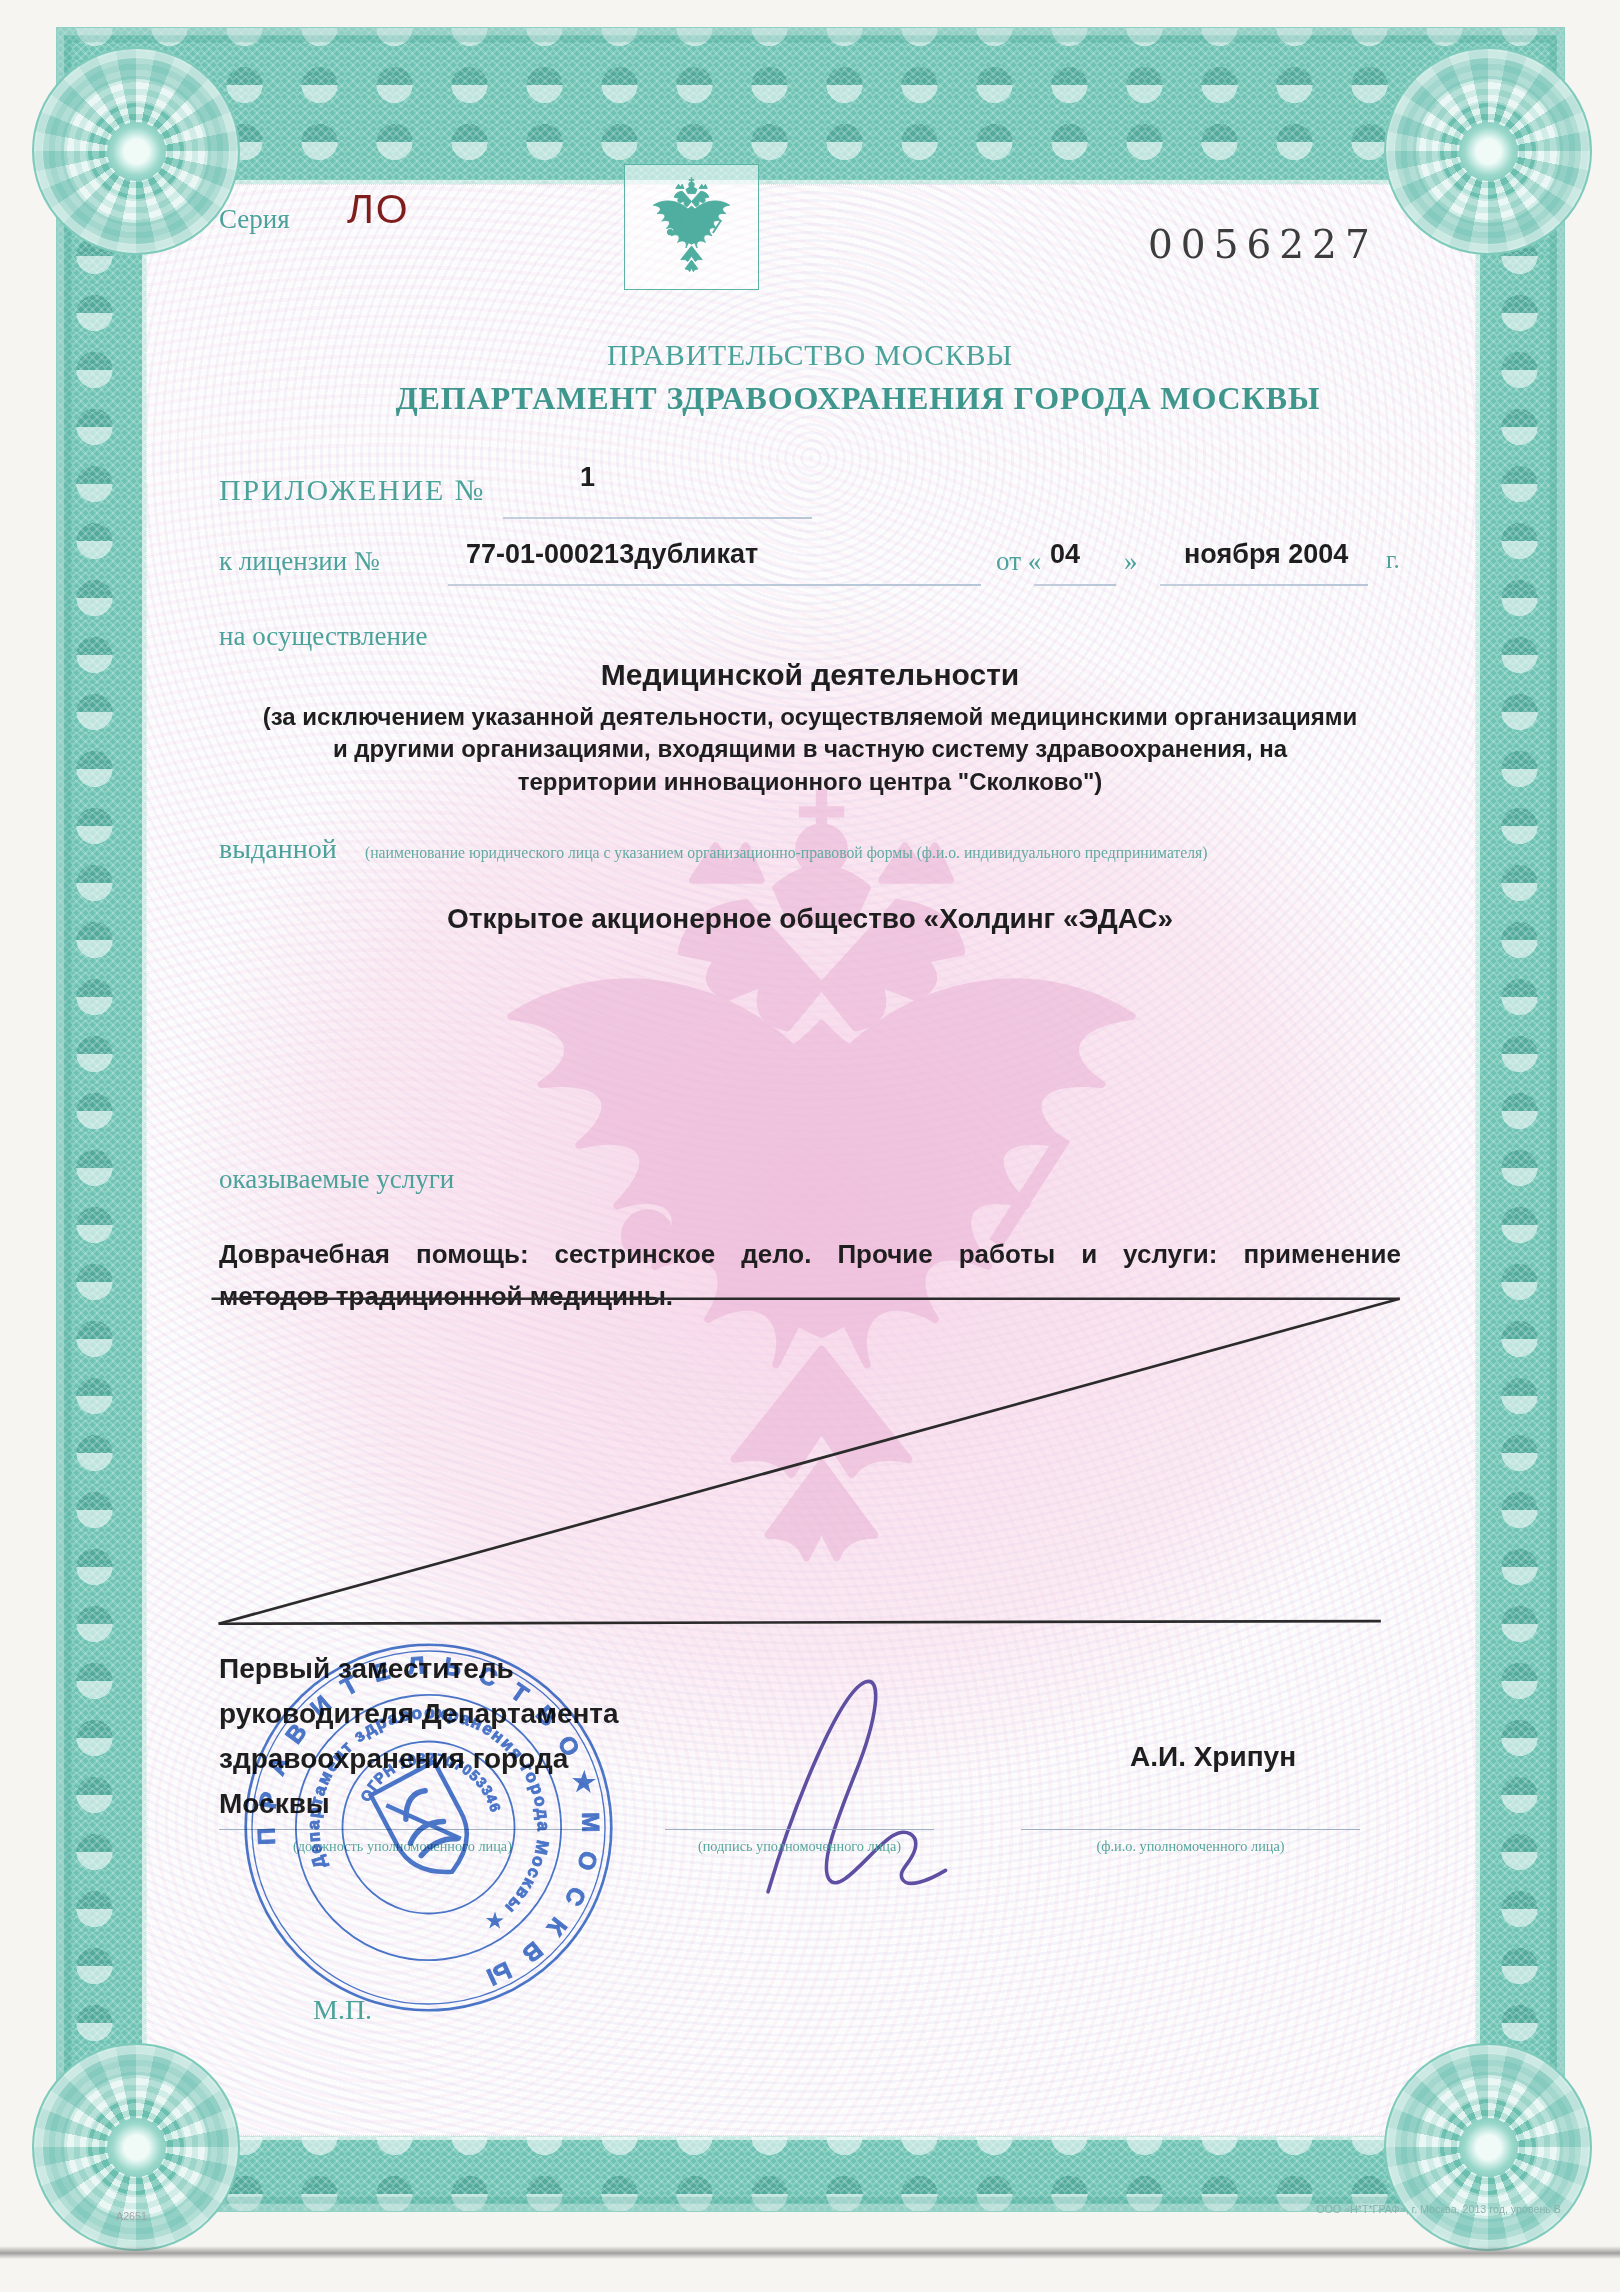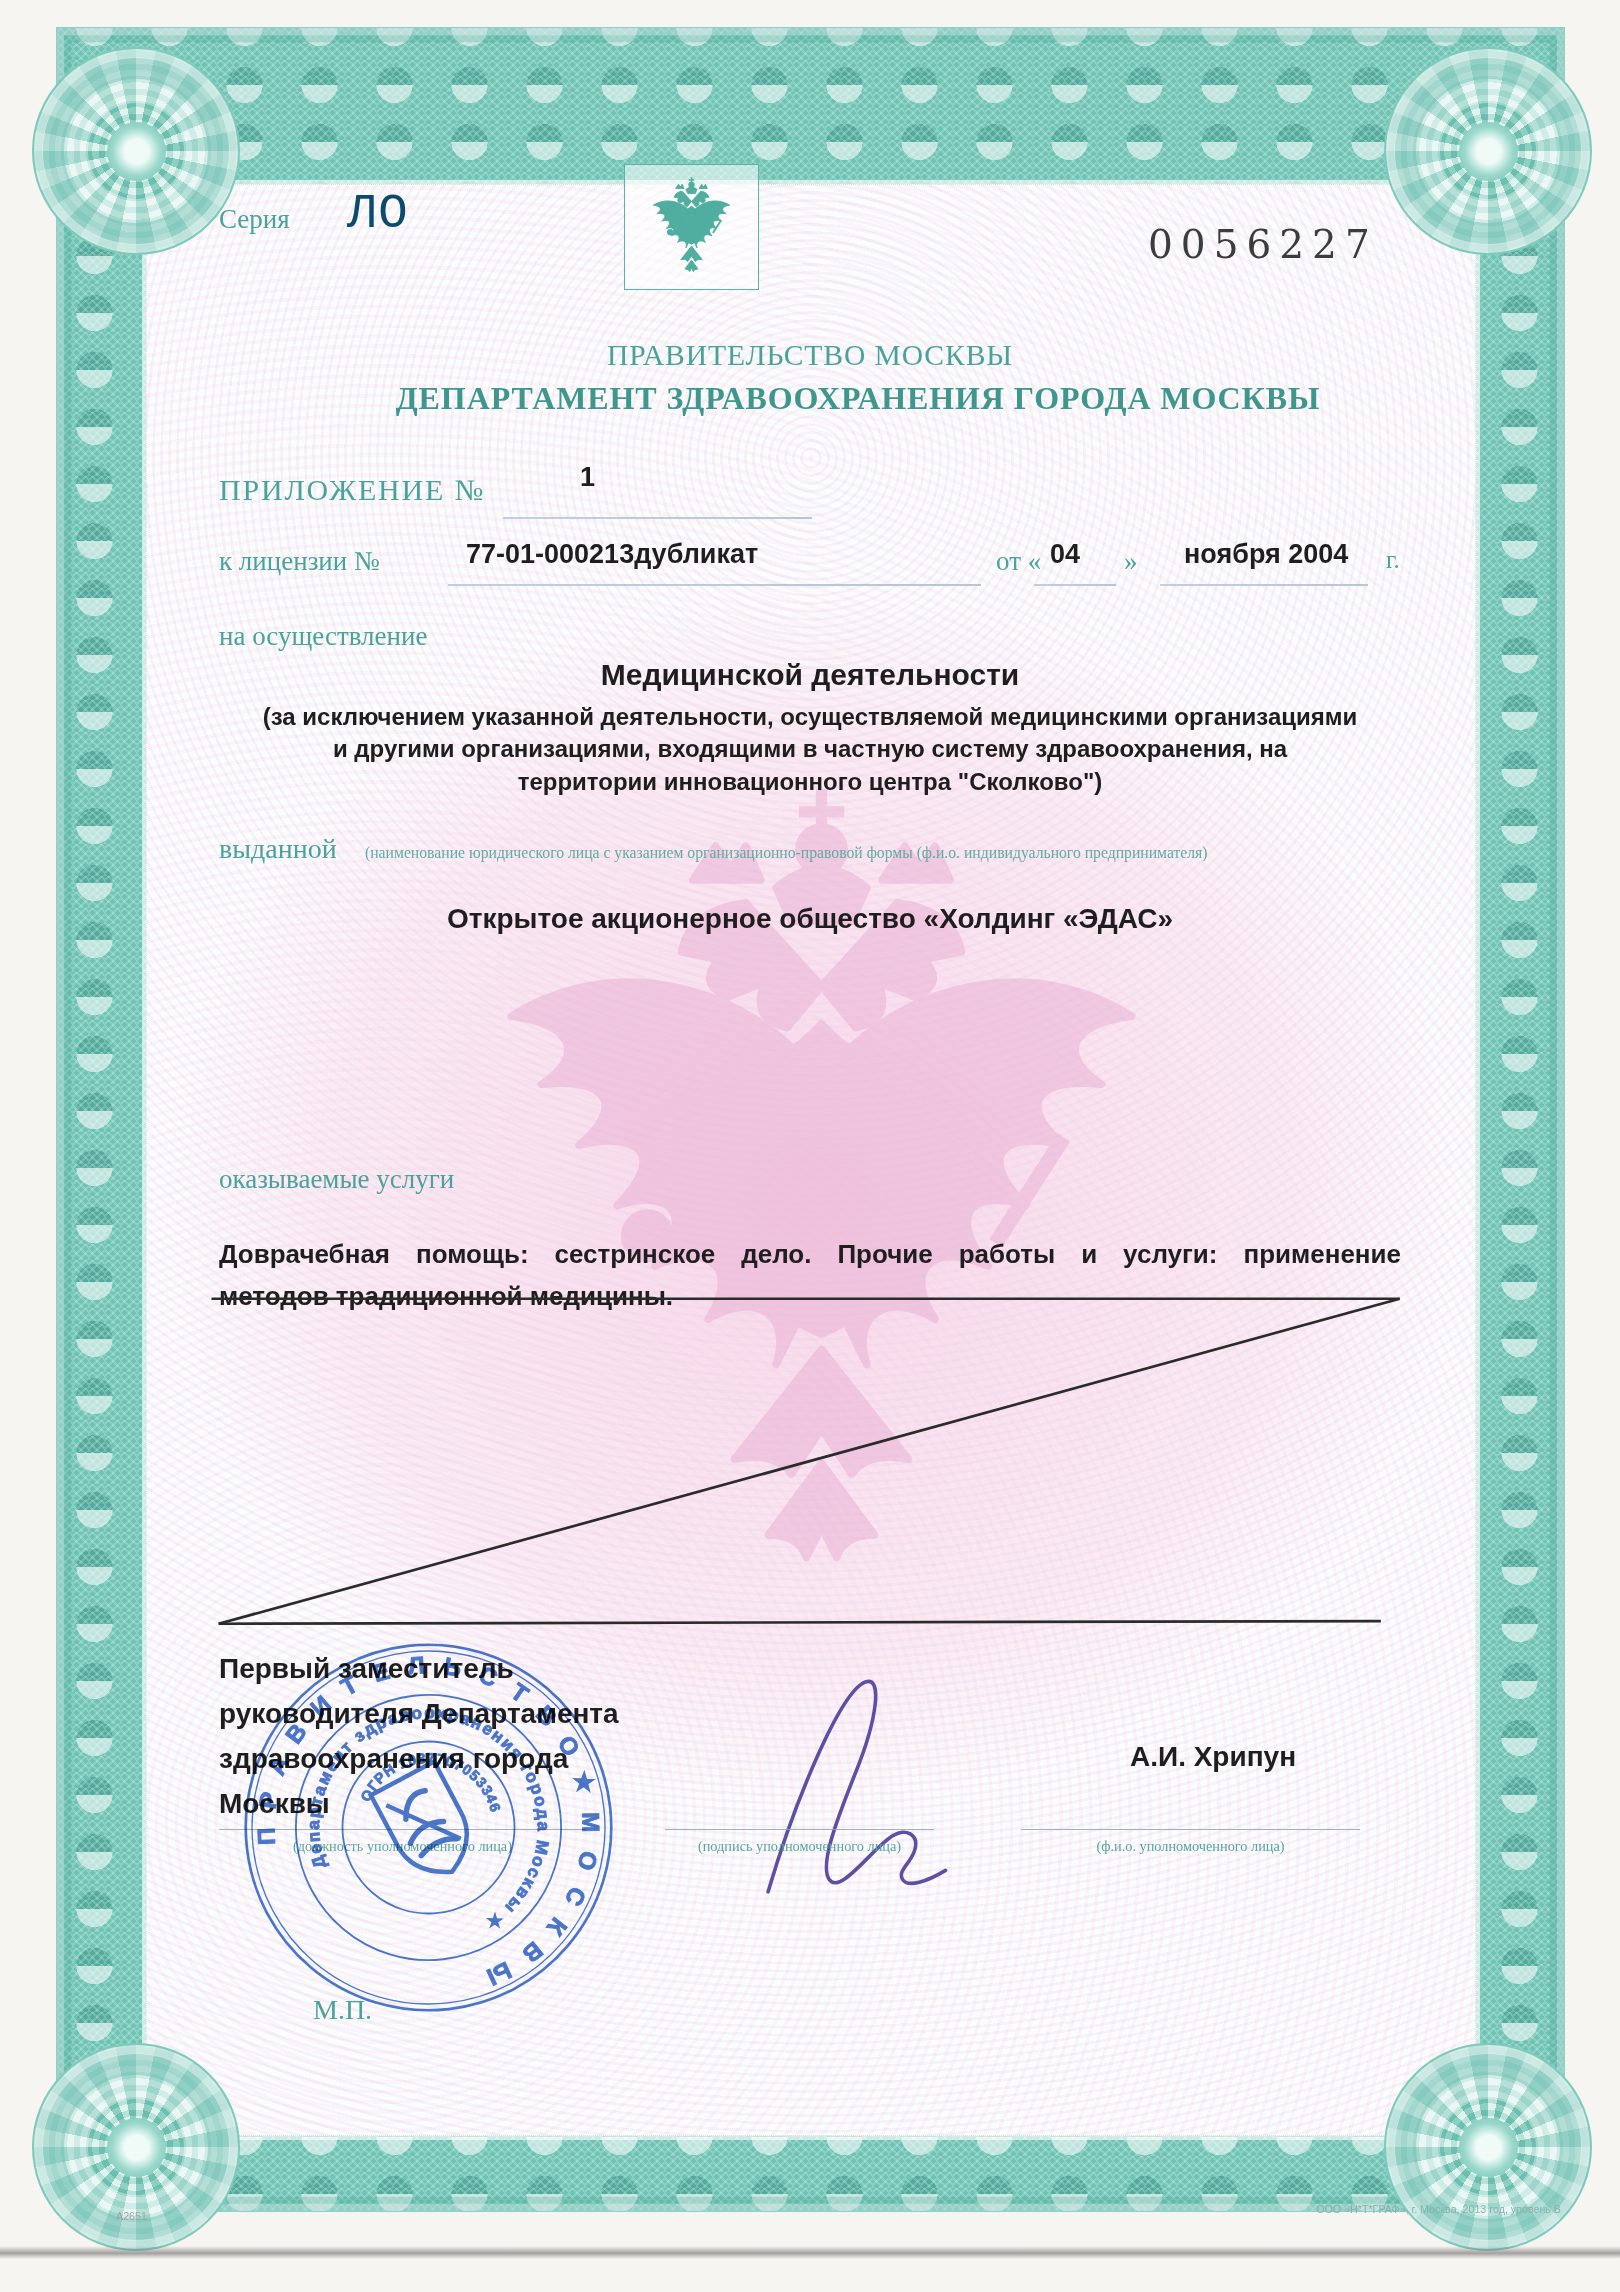--- a/index.html
+++ b/index.html
@@ -57,21 +57,21 @@
   .rosette.br{left:1384px;top:2043px;}
   
   .teal-serif{font-family:"Liberation Serif",serif;color:#4aa29a;}
   .teal-serif-b{font-family:"Liberation Serif",serif;color:#3f968d;font-weight:bold;padding-left:48px;}
   .bold-sans{font-family:"Liberation Sans",sans-serif;font-weight:bold;color:#1e1e1e;}
   .fine{font-family:"Liberation Serif",serif;color:#62aba2;}
   .center{left:0;width:1620px;text-align:center;}
   .uline{position:absolute;height:1.8px;background:linear-gradient(90deg,#bac7d7,#aabdd1);opacity:.85;}
   .cline{position:absolute;height:0.9px;background:#93a7ba;opacity:.9;}
   .caption{font-family:"Liberation Serif",serif;color:#58a59c;font-size:14.3px;text-align:center;}
-  .series-value{font-family:Liberation Mono, monospace;color:#0c4a6e;font-size:49px;letter-spacing:1.8px;}
+  .series-value{font-family:Liberation Sans, sans-serif;color:#7f1d1d;font-size:41px;letter-spacing:1.8px;}
   .form-number{font-family:"DejaVu Serif",serif;color:#3c3c3c;font-size:39px;letter-spacing:8px;}
   
   .emblem-box{
     position:absolute;left:624px;top:164px;width:133px;height:124px;
     border:1.8px solid #5ab3a5;background:rgba(255,255,255,.55);
     display:flex;align-items:center;justify-content:center;
   }
   .emblem-box svg{width:93px;height:109px;color:#4fae9f;}
   .watermark{position:absolute;left:443px;top:777px;width:757px;height:842px;color:#e9aed3;opacity:.50;}
   .stamp{position:absolute;left:235px;top:1634px;width:387px;height:387px;color:#3d6dc8;mix-blend-mode:multiply;opacity:.92;}

